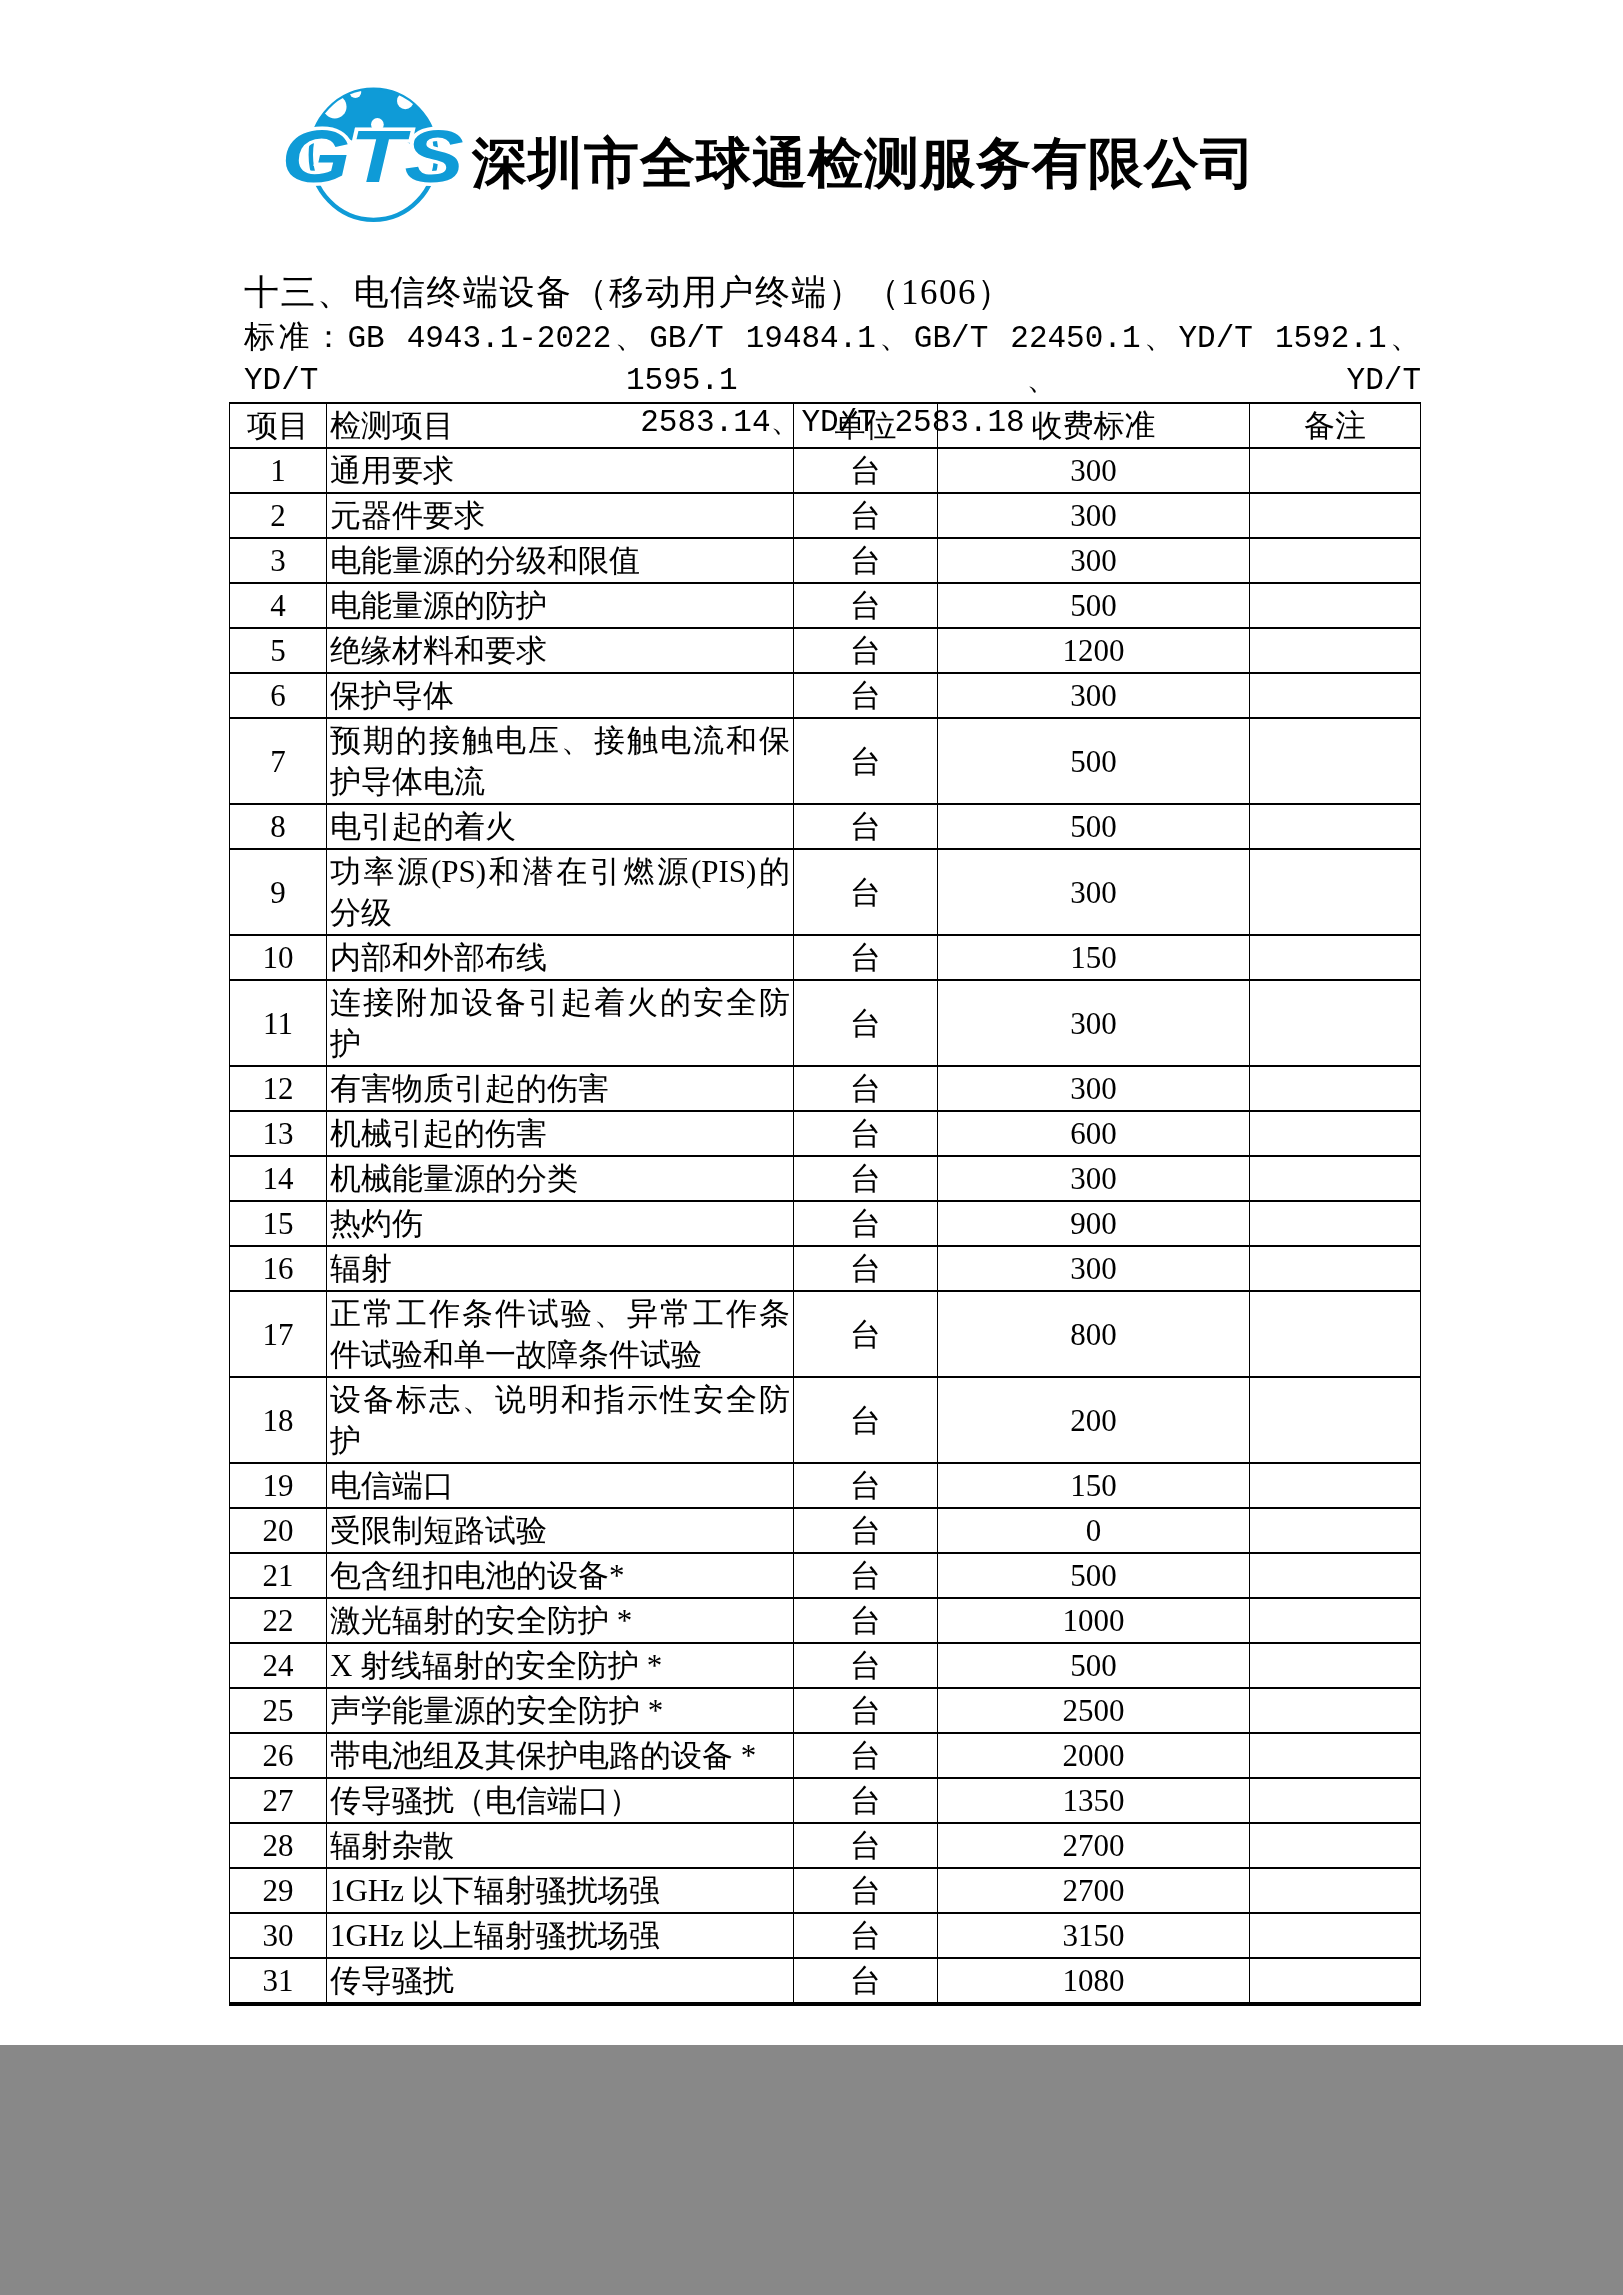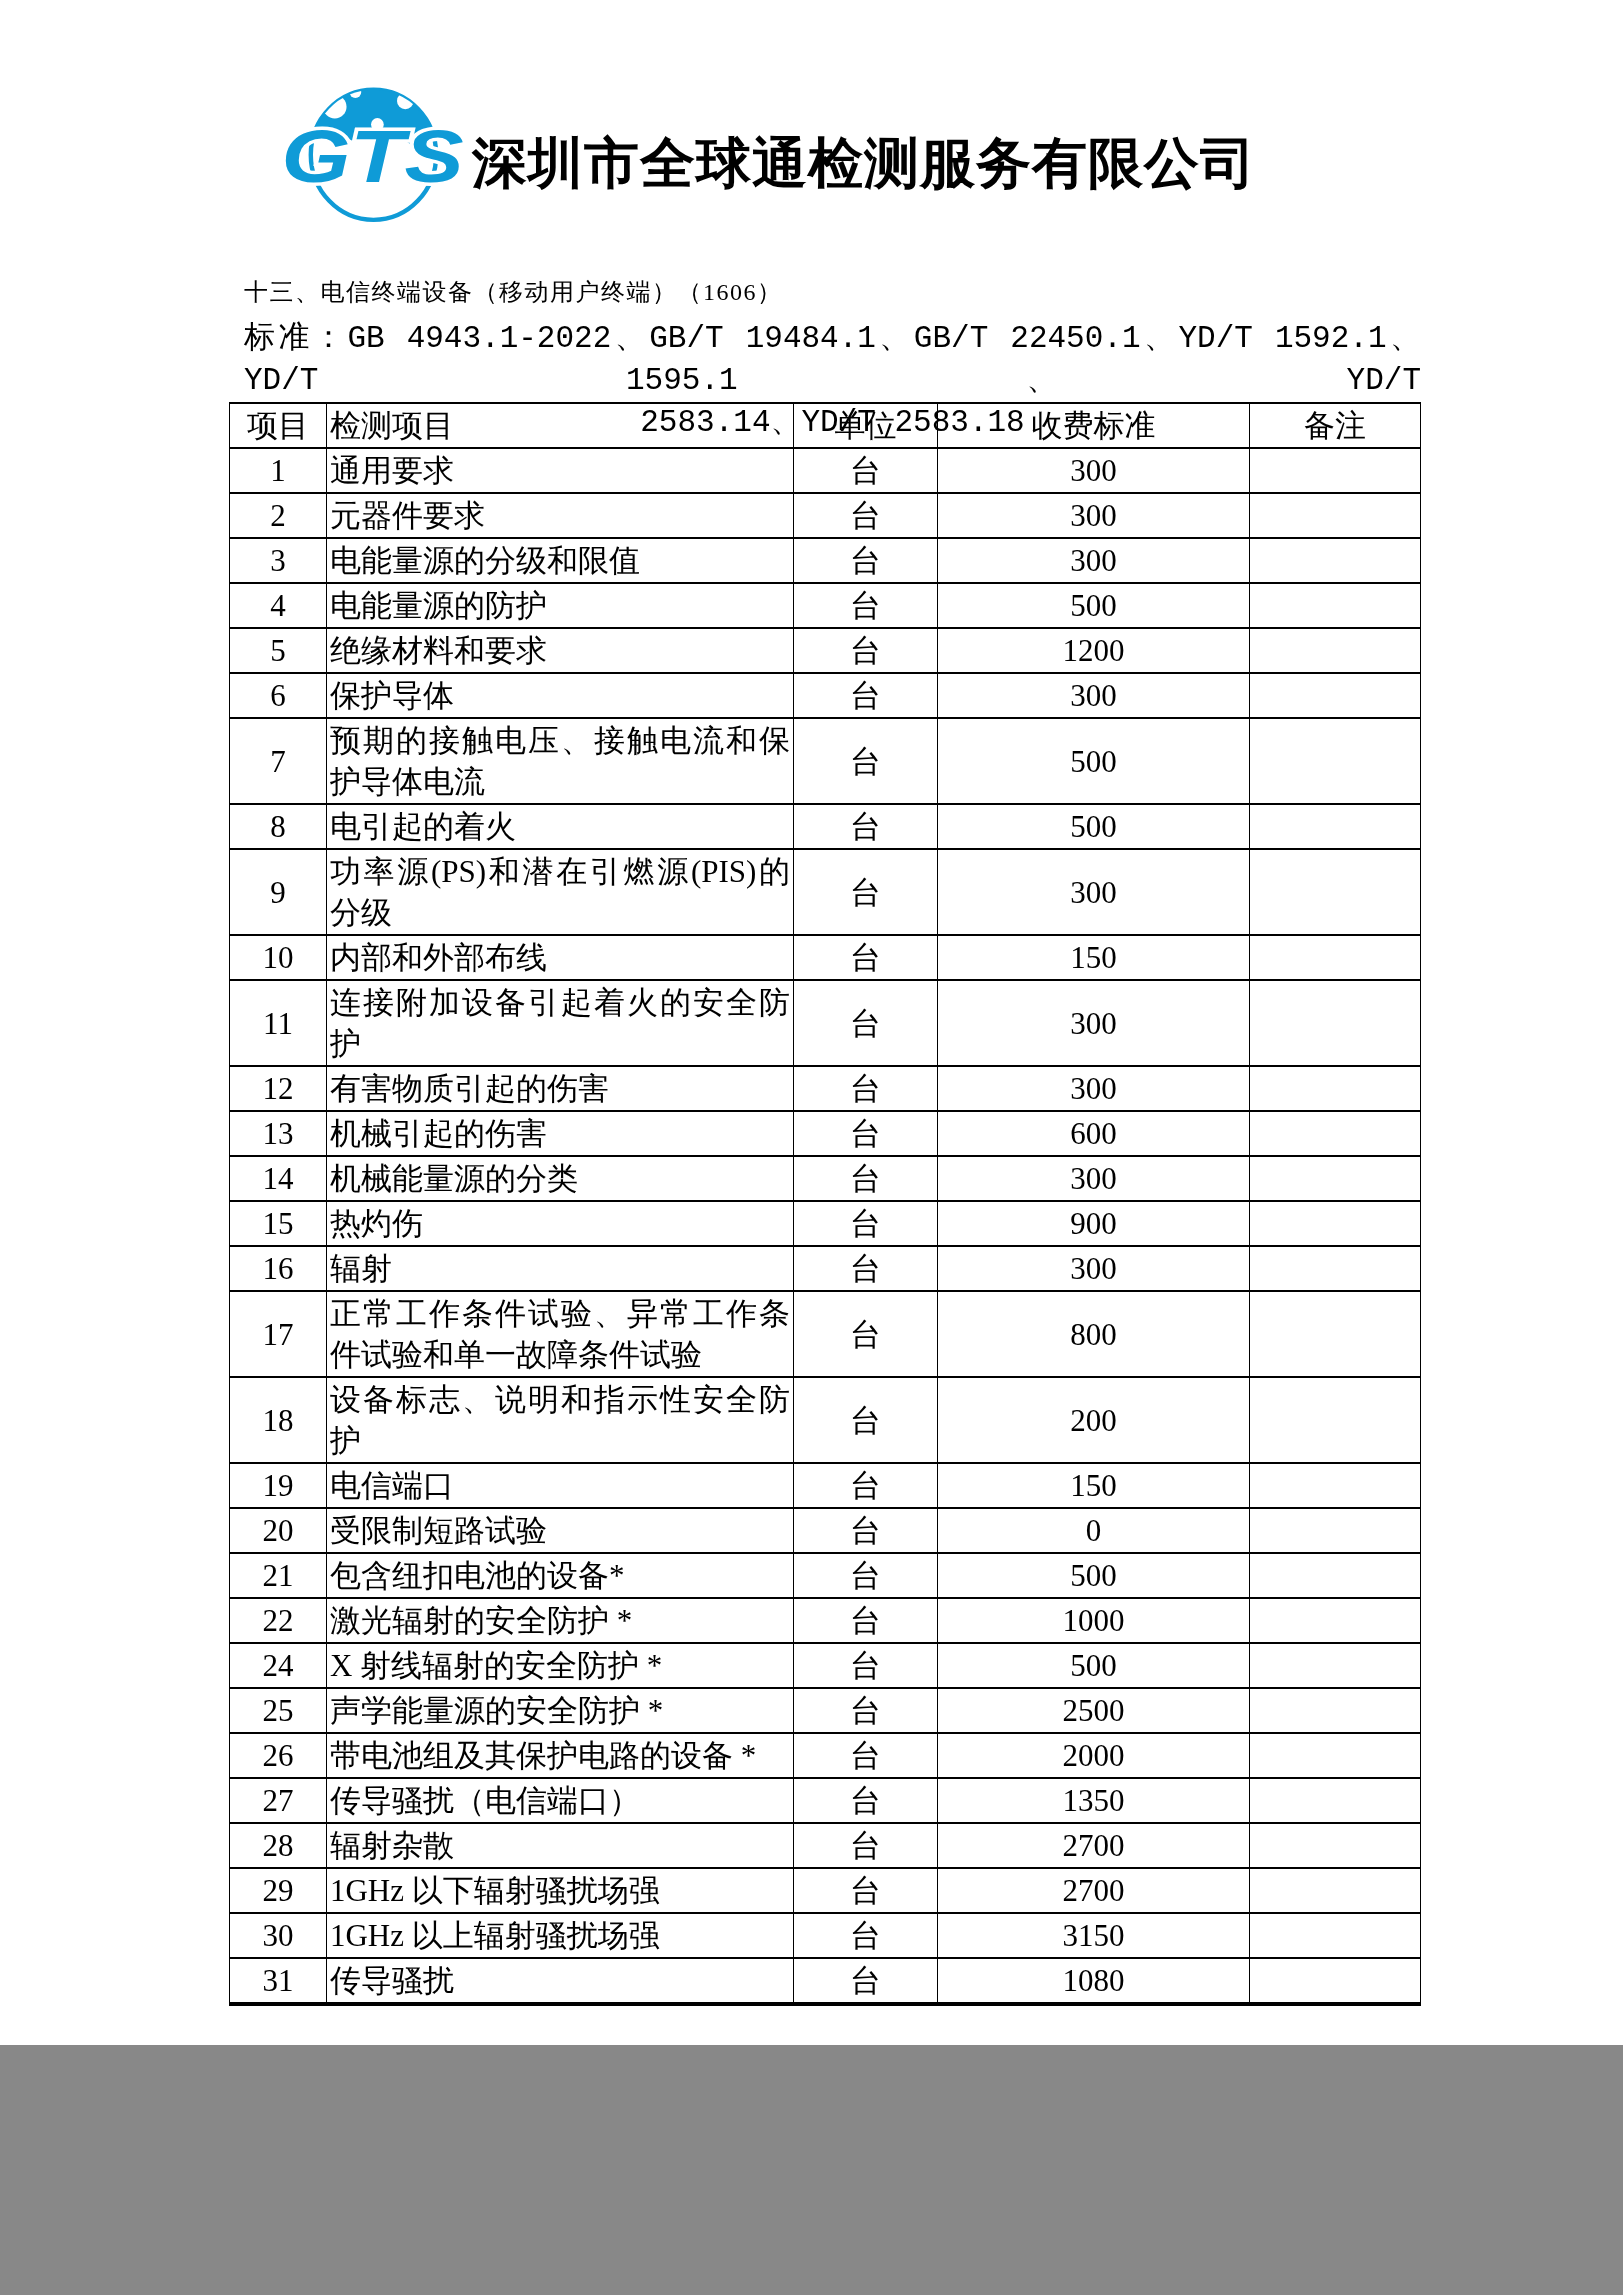--- a/index.html
+++ b/index.html
@@ -10,21 +10,21 @@
   }
   
   .logo{position:absolute;left:277px;top:86px;width:191px;height:140px;}
   .company-name{
     position:absolute;left:472px;top:127px;height:74px;line-height:74px;
     font-size:55px;font-weight:bold;letter-spacing:1px;white-space:nowrap;
     font-family:Liberation Serif, serif;
   }
   
   .section-title{
-    position:absolute;left:244px;top:273px;font-size:24px;line-height:39px;
+    position:absolute;left:244px;top:273px;font-size:35px;line-height:39px;
     letter-spacing:1.5px;white-space:nowrap;
   }
   .standards{
     position:absolute;left:244px;top:318px;width:1177px;
     font-size:31px;line-height:42px;font-family:Liberation Mono, monospace;
   }
   .standards .line1{text-align:justify;text-align-last:justify;}
   .standards .line2{text-align:center;}
   
   .fee-table{

